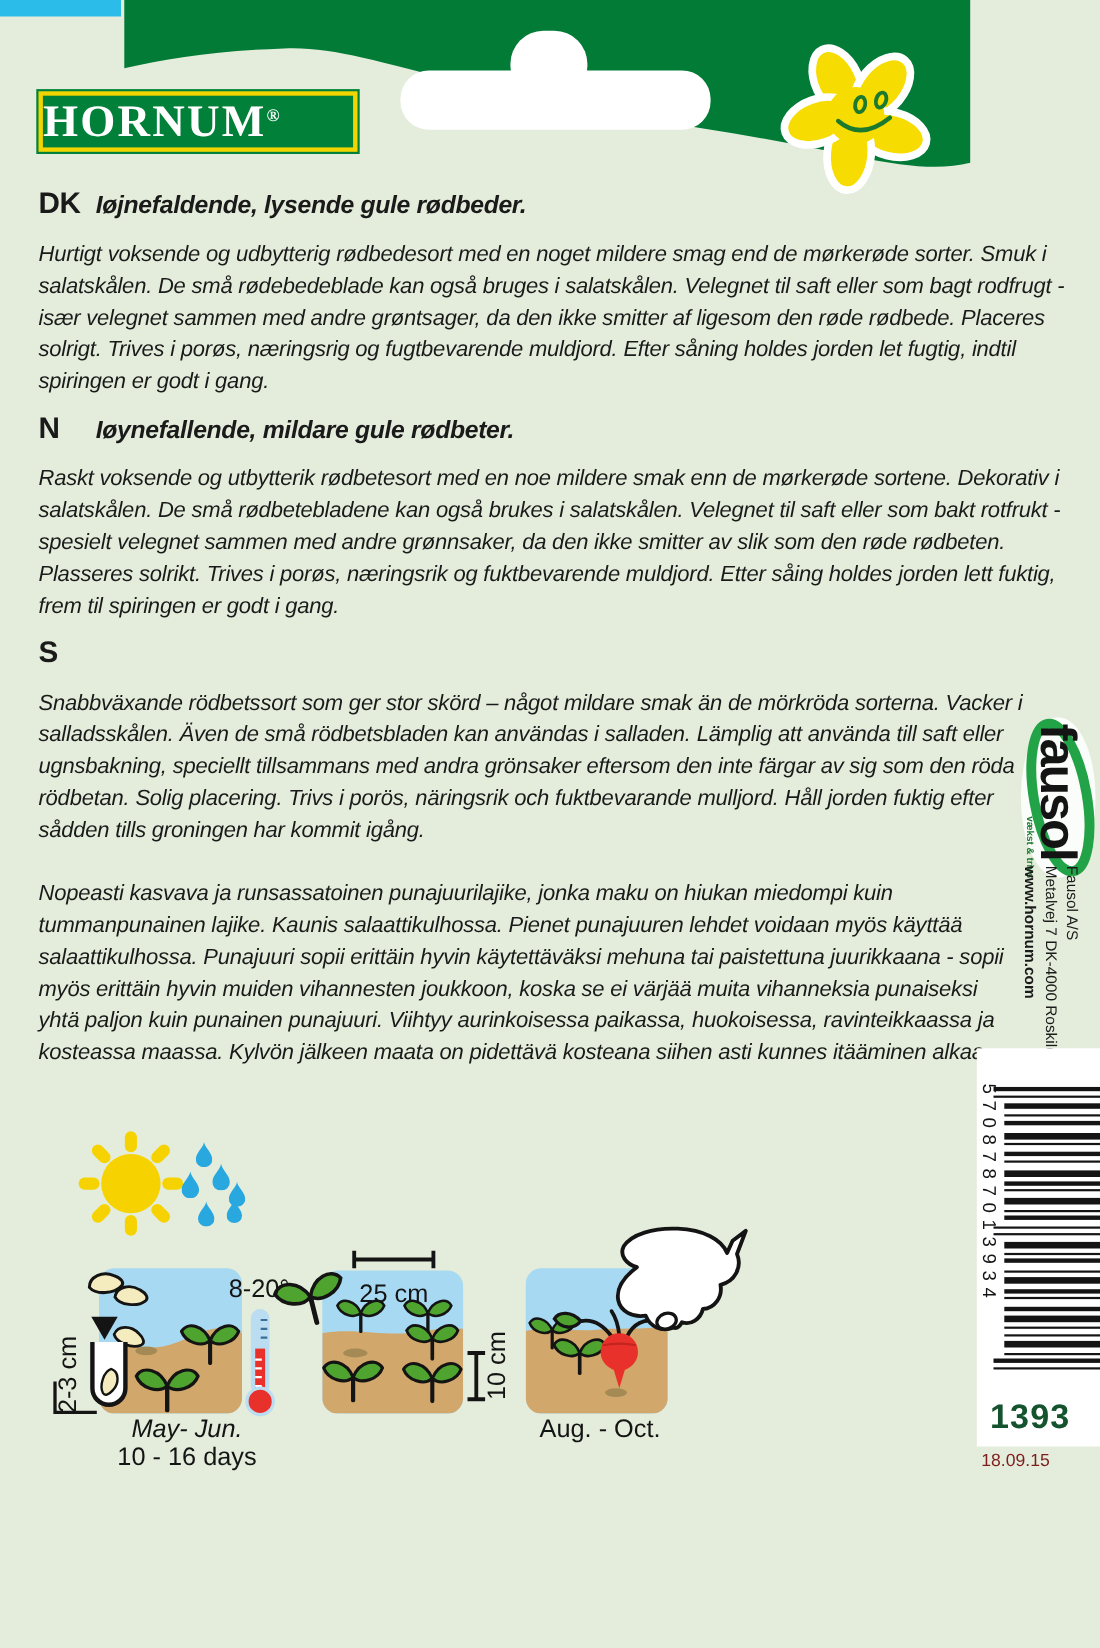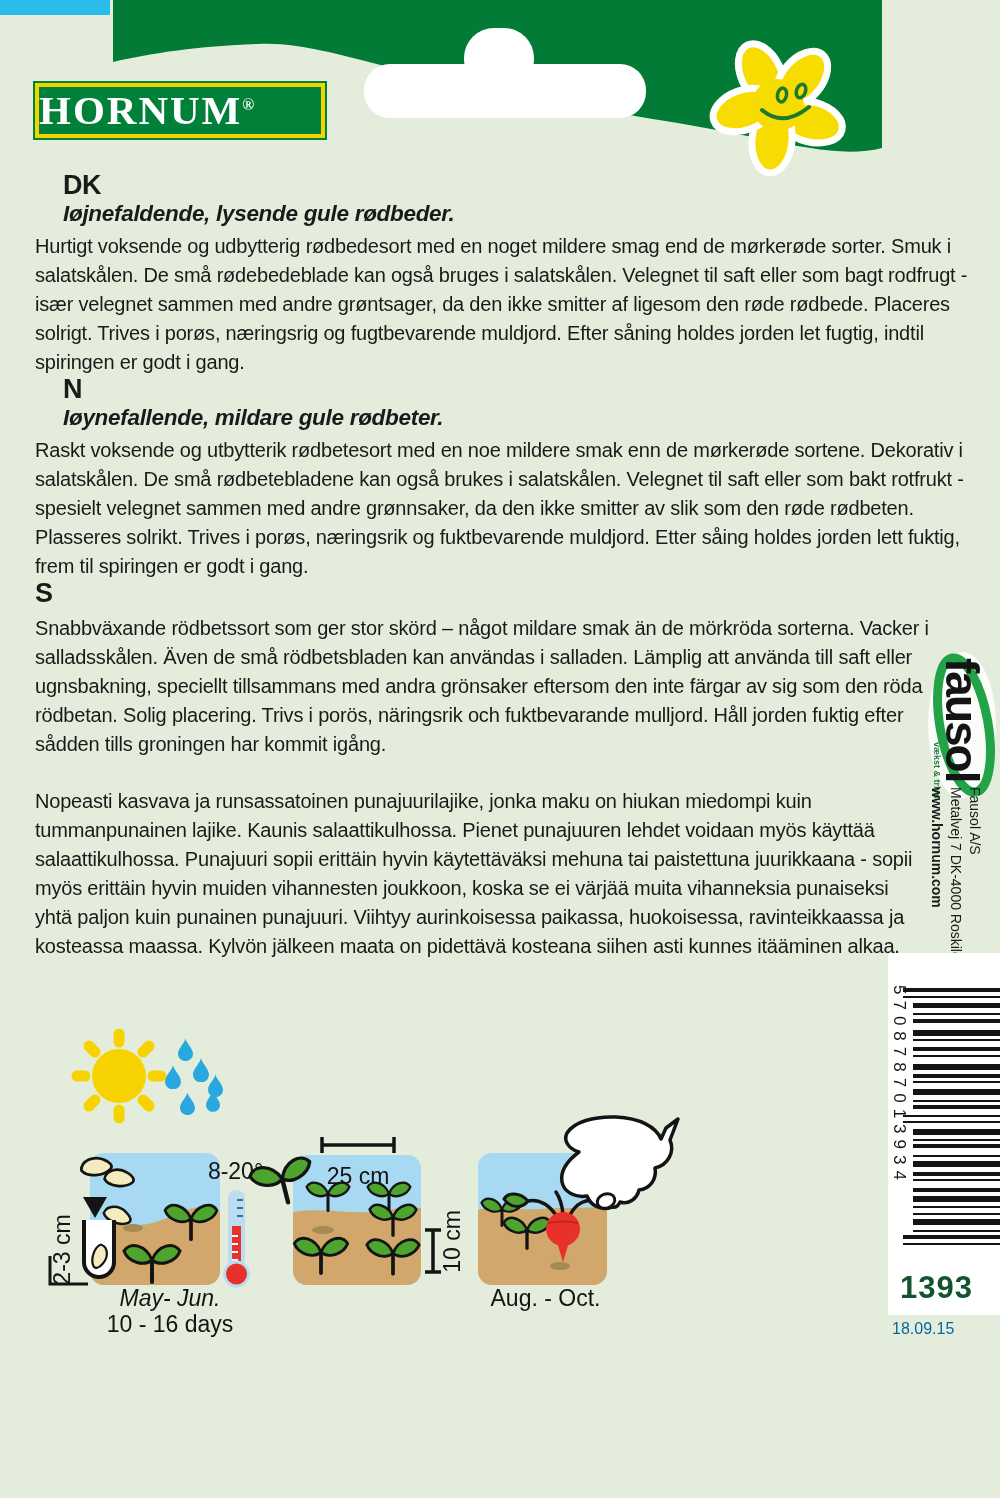--- a/index.html
+++ b/index.html
@@ -8,40 +8,40 @@
 
   
   .blue-strip{position:absolute;left:0;top:0;width:110px;height:15px;background:#2cbcea;}
   .header-svg{position:absolute;left:0;top:0;}
   .hornum-box{position:absolute;left:35px;top:83px;width:282px;height:47px;background:#008038;border:4px solid #f2d500;box-shadow:0 0 0 2px #008038;display:flex;align-items:center;}
   .hornum-text{font-family:"Liberation Serif",serif;font-weight:bold;color:#fff;font-size:41px;letter-spacing:2px;line-height:1;}
   .hornum-text sup{font-size:16px;vertical-align:14px;letter-spacing:0;}
 
   
   .sec{position:absolute;left:35px;width:940px;}
-  .sec-head{display:flex;align-items:baseline;flex-direction:column;}
+  .sec-head{display:flex;align-items:baseline;}
   .sec-code{display:inline-block;min-width:52px;font-weight:bold;font-size:27px;letter-spacing:-.5px;}
-  .sec-title{font-weight:bold;font-style:italic;font-size:22.5px;letter-spacing:-.3px;margin-left:28px;}
-  .sec-body{margin-top:5px;font-size:20px;line-height:29px;letter-spacing:-.2px;}
+  .sec-title{font-weight:bold;font-style:italic;font-size:22.5px;letter-spacing:-.3px;}
+  .sec-body{margin-top:16px;font-size:20px;line-height:29px;letter-spacing:-.2px;font-style:italic;}
   #sec-s .sec-body{width:935px;}
   #sec-sf .sec-body{width:880px;}
 
   
   .fausol-wrap{position:absolute;left:887px;top:685px;width:150px;height:80px;transform:rotate(90deg);}
   .addr{position:absolute;left:927px;top:787px;height:195px;writing-mode:vertical-rl;font-size:14px;line-height:19px;color:#1a1a1a;}
   .addr div{white-space:nowrap;}
   .addr .site{font-weight:bold;}
 
   .barcode-box{position:absolute;left:888px;top:953px;width:112px;height:362px;background:#fff;}
   .barcode-digits{position:absolute;left:889px;top:985px;height:268px;writing-mode:vertical-rl;font-size:17px;letter-spacing:6px;color:#141414;}
   .bars{position:absolute;left:903px;top:988px;width:97px;height:262px;overflow:hidden;}
   .bars div{background:#141414;width:87px;margin-left:10px;}
   .bars div.long{width:97px;margin-left:0;}
   .item-no{position:absolute;left:900px;top:1270px;font-size:31px;font-weight:bold;letter-spacing:1px;color:#14532d;}
-  .pack-date{position:absolute;left:892px;top:1320px;font-size:16px;color:#0369a1;}
+  .pack-date{position:absolute;left:892px;top:1320px;font-size:16px;color:#7f1d1d;}
 
   
   .diag-label{position:absolute;font-size:23px;color:#141414;text-align:center;}
   .rot-ccw{transform:rotate(-90deg);}
   #lbl-depth{left:22px;top:1236px;width:80px;}
   #lbl-temp{left:198px;top:1158px;width:75px;}
   #lbl-sow{left:100px;top:1285px;width:140px;font-style:italic;}
   #lbl-germ{left:100px;top:1311px;width:140px;}
   #lbl-row{left:318px;top:1163px;width:80px;}
   #lbl-plant{left:407px;top:1228px;width:90px;}

